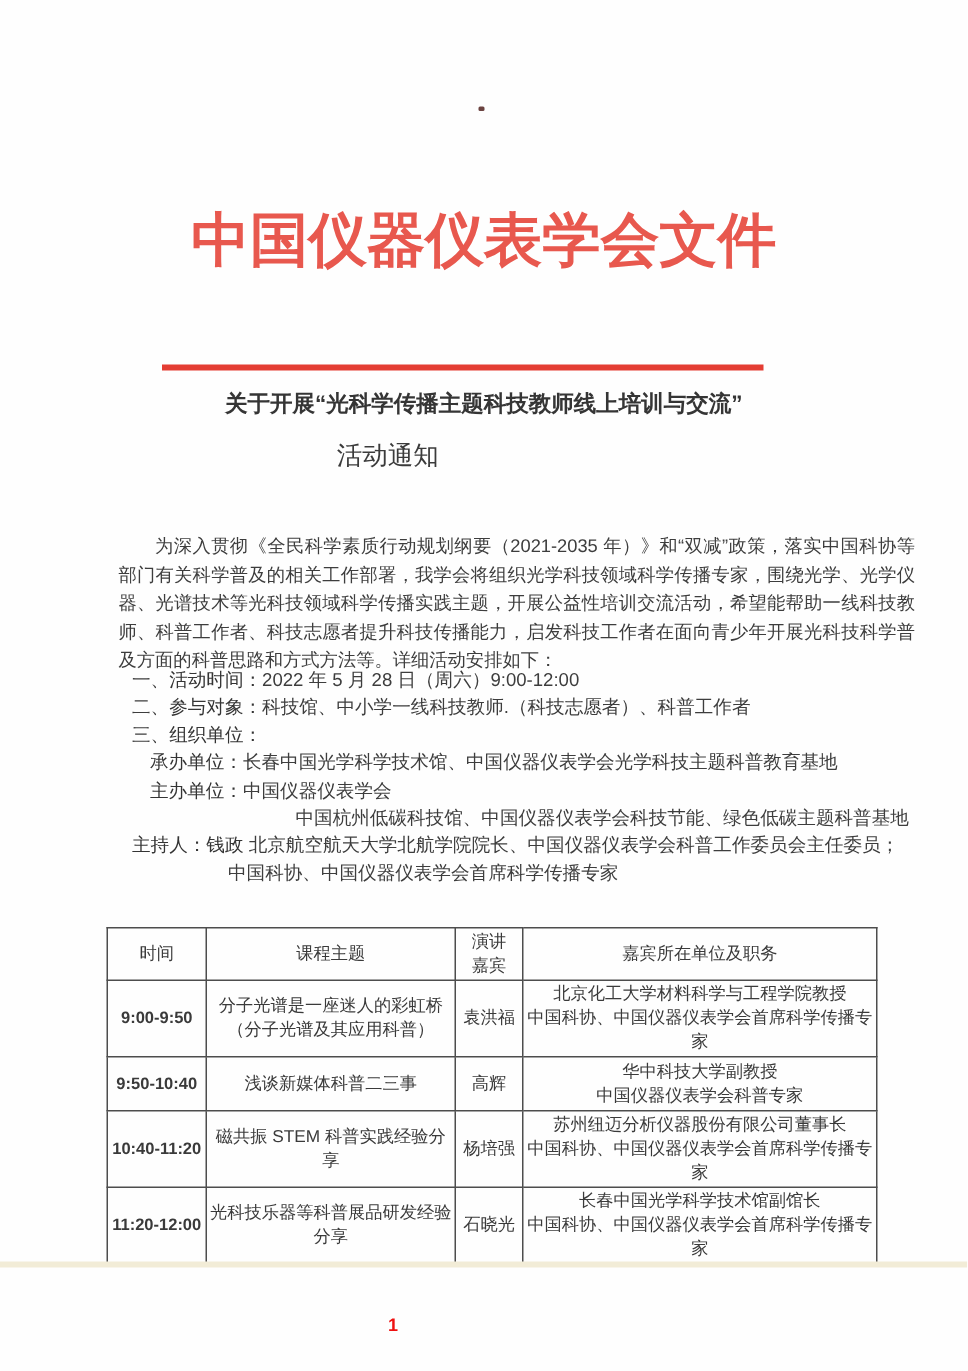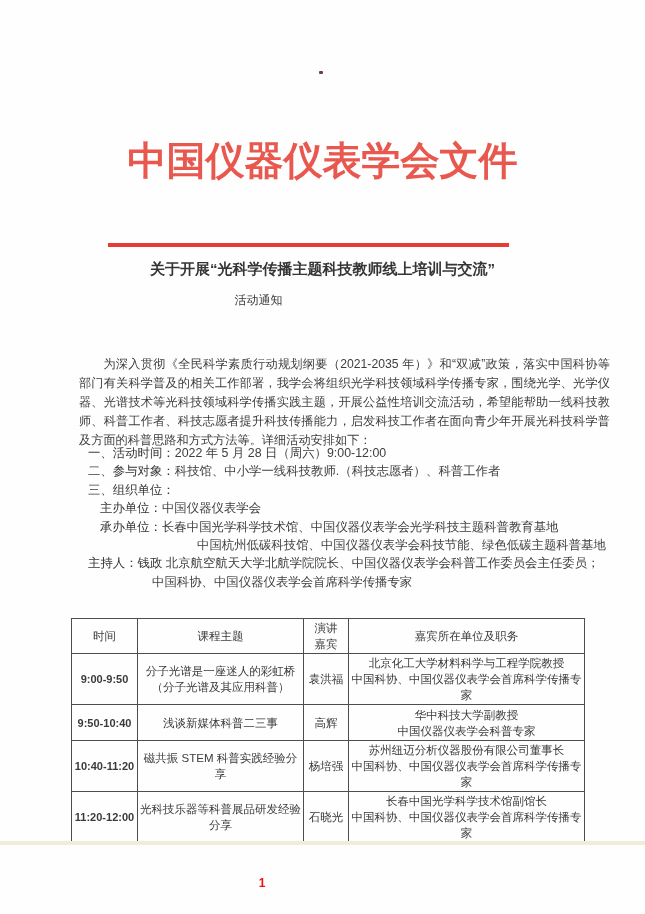--- a/index.html
+++ b/index.html
@@ -23,21 +23,21 @@
   .red-rule{
     position:absolute;left:108px;top:243px;width:401px;height:4px;
     background:#e43d33;
   }
   .subtitle1{
     position:absolute;left:0;top:260px;width:645px;text-align:center;
     font-weight:700;font-size:15px;color:#353535;white-space:nowrap;
   }
   .subtitle2{
     position:absolute;left:0;top:292px;width:517px;text-align:center;
-    font-size:12px;color:#3b3b3b;
+    font-size:17px;color:#3b3b3b;
   }
   .intro{
     position:absolute;left:62px;top:338px;width:531px;margin:17px;
     font-size:12.2px;line-height:19px;text-align:justify;
     text-indent:2em;color:#3d3d3d;
   }
   .details{
     position:absolute;left:88px;top:444px;width:512px;
     font-size:12.4px;line-height:18.4px;color:#3d3d3d;
   }
@@ -87,24 +87,24 @@
     <div class="dline indent-0">
       <span class="pfx">一、</span><span class="lbl">活动时间：</span><span class="val">2022 年 5 月 28 日（周六）9:00-12:00</span>
     </div>
     <div class="dline indent-0">
       <span class="pfx">二、</span><span class="lbl">参与对象：</span><span class="val">科技馆、中小学一线科技教师.（科技志愿者）、科普工作者</span>
     </div>
     <div class="dline indent-0">
       <span class="pfx">三、</span><span class="lbl">组织单位：</span><span class="val"></span>
     </div>
     <div class="dline indent-1">
-      <span class="pfx"></span><span class="lbl">主办单位：</span><span class="val">中国仪器仪表学会</span>
+      <span class="pfx"></span><span class="lbl">承办单位：</span><span class="val">长春中国光学科学技术馆、中国仪器仪表学会光学科技主题科普教育基地</span>
     </div>
     <div class="dline indent-1">
-      <span class="pfx"></span><span class="lbl">承办单位：</span><span class="val">长春中国光学科学技术馆、中国仪器仪表学会光学科技主题科普教育基地</span>
+      <span class="pfx"></span><span class="lbl">主办单位：</span><span class="val">中国仪器仪表学会</span>
     </div>
     <div class="dline indent-2">
       <span class="val">中国杭州低碳科技馆、中国仪器仪表学会科技节能、绿色低碳主题科普基地</span>
     </div>
     <div class="dline indent-0">
       <span class="lbl">主持人：钱政</span><span class="val"> 北京航空航天大学北航学院院长、中国仪器仪表学会科普工作委员会主任委员；</span>
     </div>
     <div class="dline indent-3">
       <span class="val">中国科协、中国仪器仪表学会首席科学传播专家</span>
     </div>

